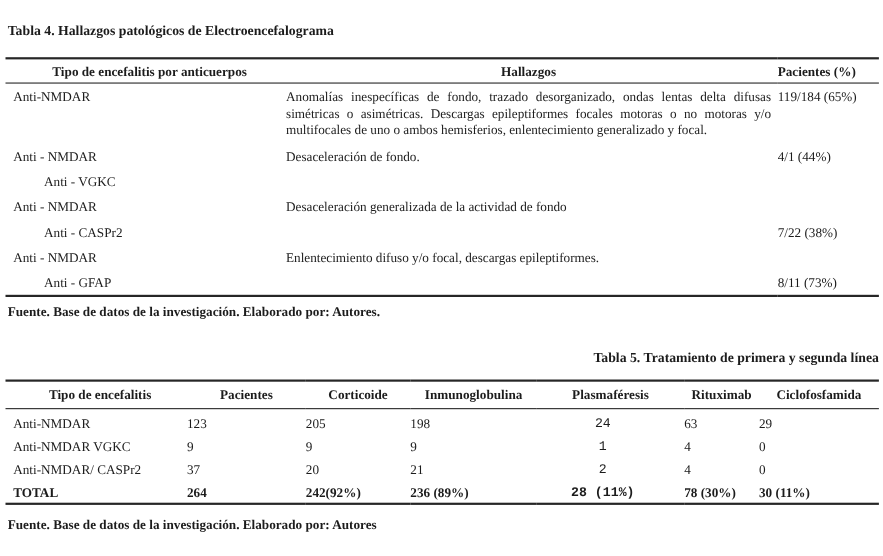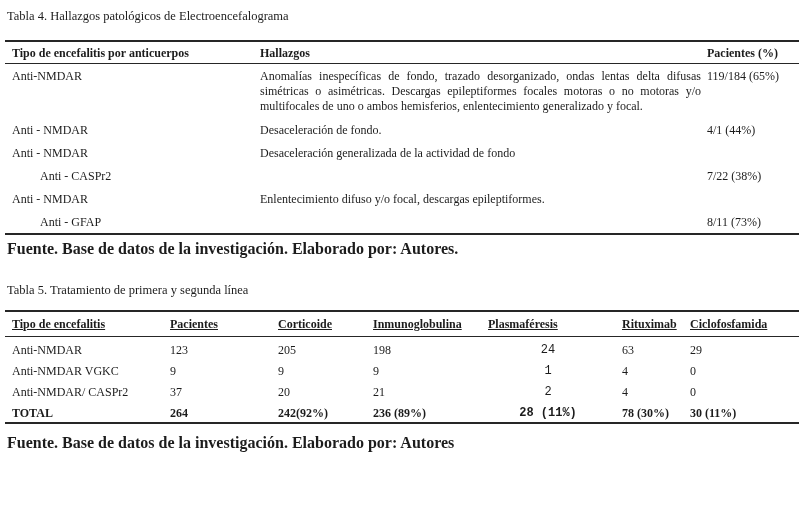--- a/index.html
+++ b/index.html
@@ -4,54 +4,54 @@
 <style>
   html,body { margin:0; padding:0; background:#ffffff; }
   .page {
     width:803px; height:505px; box-sizing:border-box;
     background:#ffffff; color:#1c1c1c;
     font-family:"Liberation Serif", serif;
     font-size:12px; line-height:15px;
     padding:9px 4px 0 5px; overflow:hidden;
   }
   .table-title {
-    font-weight:normal; font-size:12.5px; line-height:15px;
-    margin:0 0 0 2px;
+    font-weight:bold; font-size:12.5px; line-height:15px;
+    margin:12px 0 0 2px;
   }
   .title-4 { margin-bottom:16px; }
-  .title-5 { margin-top:27px; margin-bottom:12px; }
+  .title-5 { margin-top:27px; margin-bottom:12px;text-align:right; }
 
   table {
     border-collapse:collapse; table-layout:fixed; width:794px;
     border-top:2px solid #262626; border-bottom:2px solid #262626;
   }
   th, td { vertical-align:top; padding:0; font-size:12px; line-height:15px; }
   thead th {
-    text-align:left; font-weight:bold;
+    text-align:center; font-weight:bold;
     border-bottom:1px solid #262626;
     padding-top:4px; padding-bottom:2px;
   }
   
   .t4 td { padding-top:5px; padding-bottom:3px; }
   .t4 .c-first, .t4 thead .c-first { padding-left:7px; }
   .t4 .indent { padding-left:35px; }
   .t4 .c-find { padding-right:6px; }
   .t4 .just { text-align:justify; }
   .t4 .c-pac, .t4 thead .c-pac { text-align:left; padding-right:4px; }
   .t4 tbody tr.multi td { padding-bottom:4px; }
 
   
-  .t5 thead th { padding-top:5px; padding-bottom:4px;text-decoration:underline; }
+  .t5 thead th { padding-top:5px; padding-bottom:4px; }
   .t5 td { padding-top:6px; padding-bottom:0; }
   .t5 .c-first, .t5 thead .c-first { padding-left:7px; }
   .t5 td.c-plasma { text-align:center; padding-right:14px;font-family:Liberation Mono, monospace; }
   .t5 tr.bold-row td { font-weight:bold; padding-bottom:1px; }
 
   .source {
-    font-weight:bold; font-size:16px; line-height:15px;
+    font-weight:bold; font-size:12px; line-height:15px;
     margin:6px 0 0 2px;
   }
   .source-5 { margin-top:11px; }
 </style>
 </head>
 <body>
 
 <div class="page">
 
   <section>
@@ -73,20 +73,25 @@
       <tbody>
         <tr class="multi">
           <td class="c-first">Anti-NMDAR</td>
           <td class="c-find just">Anomalías inespecíficas de fondo, trazado desorganizado, ondas lentas delta difusas simétricas o asimétricas. Descargas epileptiformes focales motoras o no motoras y/o multifocales de uno o ambos hemisferios, enlentecimiento generalizado y focal.</td>
           <td class="c-pac">119/184 (65%)</td>
         </tr>
         <tr>
           <td class="c-first">Anti - NMDAR</td>
           <td class="c-find">Desaceleración de fondo.</td>
           <td class="c-pac">4/1 (44%)</td>
+        </tr>
+        <tr>
+          <td class="c-first indent">Anti - VGKC</td>
+          <td class="c-find"></td>
+          <td class="c-pac"></td>
         </tr>
         <tr>
           <td class="c-first">Anti - NMDAR</td>
           <td class="c-find">Desaceleración generalizada de la actividad de fondo</td>
           <td class="c-pac"></td>
         </tr>
         <tr>
           <td class="c-first indent">Anti - CASPr2</td>
           <td class="c-find"></td>
           <td class="c-pac">7/22 (38%)</td>

